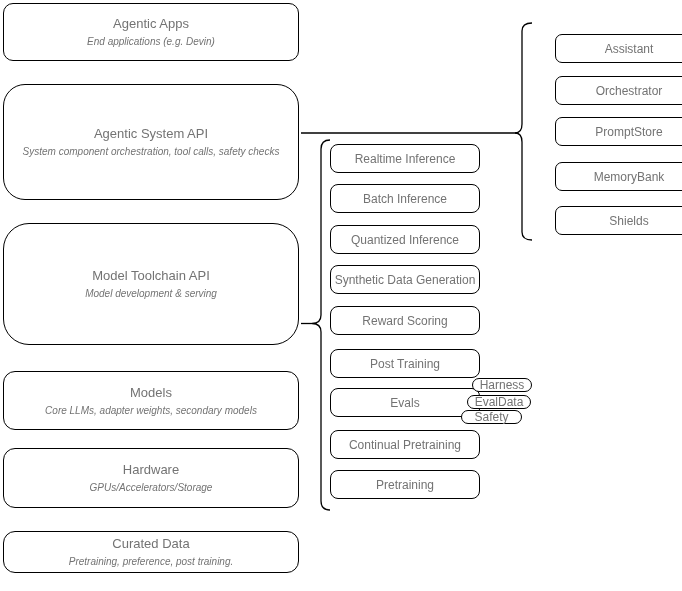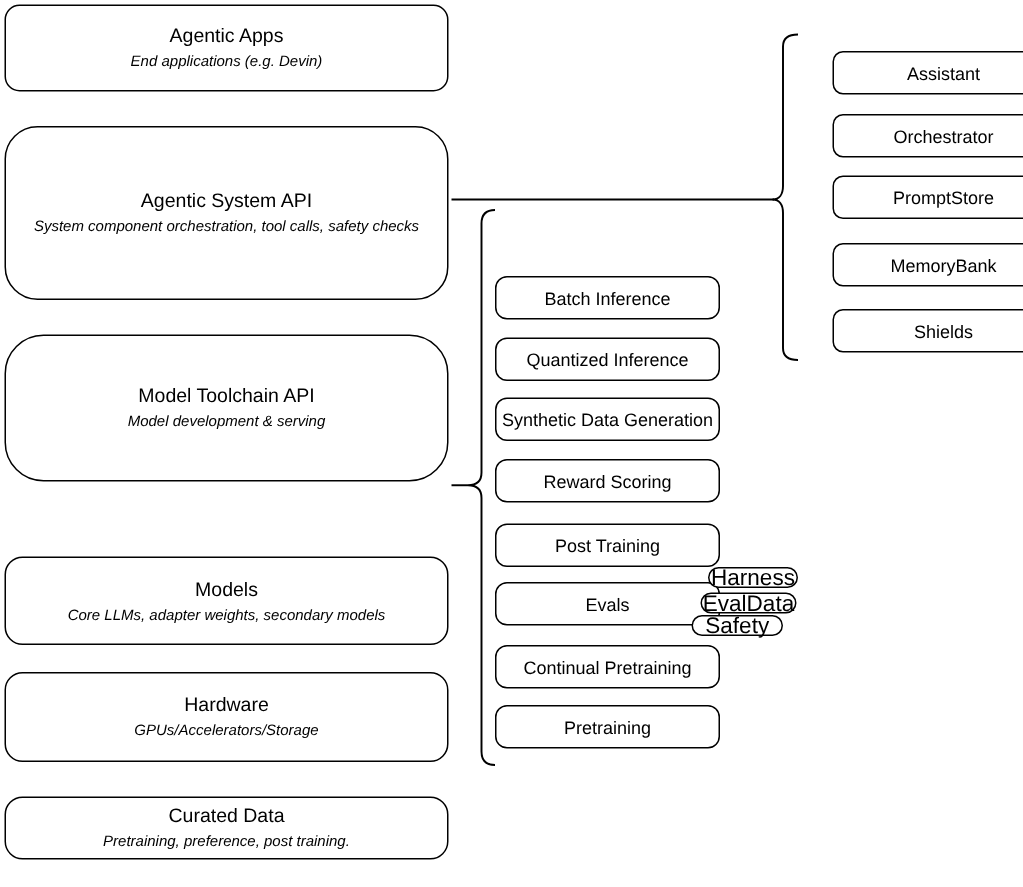--- a/index.html
+++ b/index.html
@@ -6,21 +6,21 @@
     margin: 0;
     padding: 0;
     background: #ffffff;
   }
   .canvas {
     position: relative;
     width: 682px;
     height: 591px;
     background: #ffffff;
     font-family: "Liberation Sans", "DejaVu Sans", sans-serif;
-    color: #000000;
+    color: #737373;
     overflow: hidden;
   }
   svg.connectors {
     position: absolute;
     left: 0;
     top: 0;
     width: 682px;
     height: 591px;
   }
   svg.connectors path {
@@ -87,21 +87,21 @@
   .pill {
     position: absolute;
     height: 14px;
     border: 1.2px solid #000000;
     border-radius: 8px;
     background: #ffffff;
     box-sizing: border-box;
     display: flex;
     align-items: center;
     justify-content: center;
-    font-size: 15px;
+    font-size: 12px;
     white-space: nowrap;
   }
 </style>
 </head>
 <body>
 
 <div class="canvas">
 
   <svg class="connectors" viewBox="0 0 682 591">
     <path d="M301,133 L516,133"></path>
@@ -113,40 +113,43 @@
   <div class="lbox" style="top:3px;height:58px;border-radius:10px">
     <div class="title">Agentic Apps</div>
     <div class="subtitle">End applications (e.g. Devin)</div>
   </div>
 
   <div class="lbox" style="top:84px;height:116px;border-radius:22px">
     <div class="title">Agentic System API</div>
     <div class="subtitle">System component orchestration, tool calls, safety checks</div>
   </div>
 
-  <div class="lbox" style="top:223px;height:98px;border-radius:26px">
+  <div class="lbox" style="top:223px;height:122px;border-radius:26px">
     <div class="title">Model Toolchain API</div>
     <div class="subtitle">Model development &amp; serving</div>
   </div>
 
   <div class="lbox" style="top:371px;height:59px;border-radius:12px">
     <div class="title">Models</div>
     <div class="subtitle">Core LLMs, adapter weights, secondary models</div>
   </div>
 
   <div class="lbox" style="top:448px;height:60px;border-radius:12px">
     <div class="title">Hardware</div>
     <div class="subtitle">GPUs/Accelerators/Storage</div>
   </div>
 
   <div class="lbox" style="top:531px;height:42px;border-radius:12px">
     <div class="title">Curated Data</div>
     <div class="subtitle">Pretraining, preference, post training.</div>
   </div>
 
+  <div class="mbox" style="top:144px">
+    <span>Realtime Inference</span>
+  </div>
   <div class="mbox" style="top:184px">
     <span>Batch Inference</span>
   </div>
   <div class="mbox" style="top:225px">
     <span>Quantized Inference</span>
   </div>
   <div class="mbox" style="top:265px">
     <span>Synthetic Data Generation</span>
   </div>
   <div class="mbox" style="top:306px">

